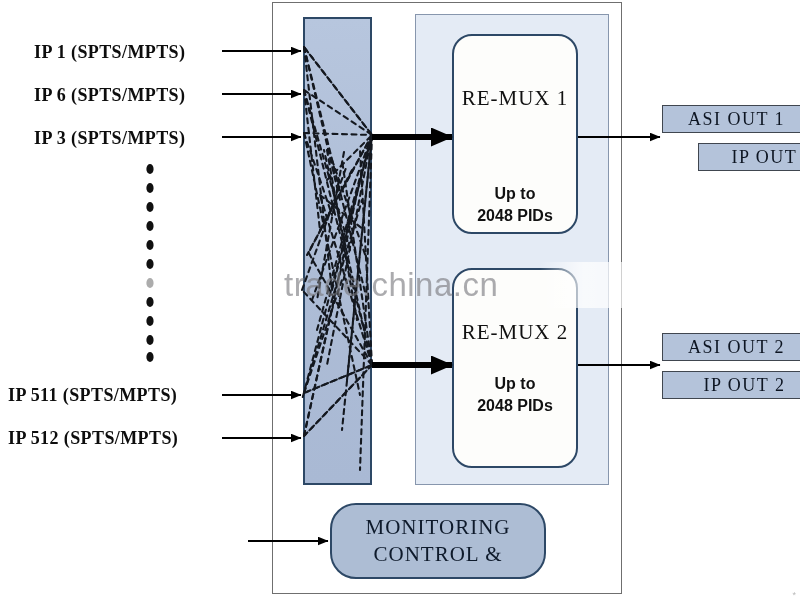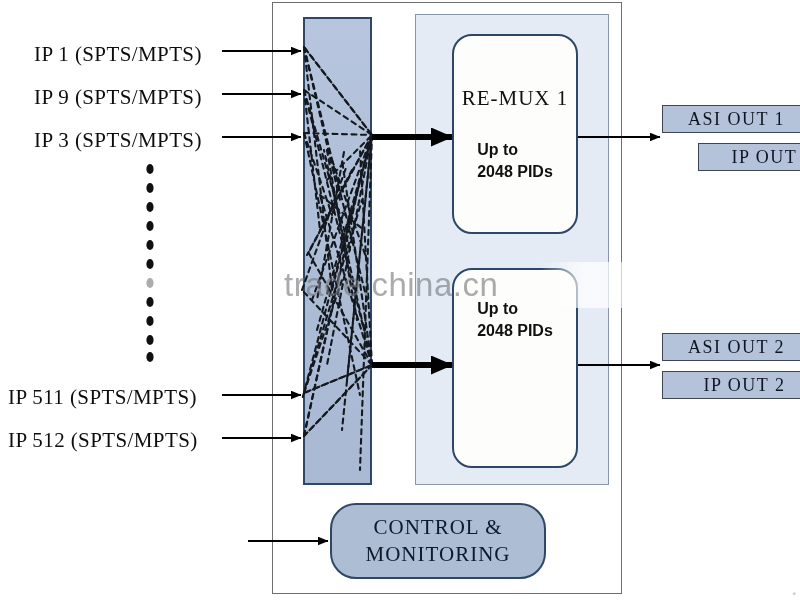--- a/index.html
+++ b/index.html
@@ -67,37 +67,37 @@
     width: 126px;
     background: #fdfdfb;
     border: 2.2px solid #2d4866;
     border-radius: 20px;
     box-sizing: border-box;
     display: flex;
     flex-direction: column;
     align-items: center;
     justify-content: flex-start;
   }
-  .remux.one { left: 452px; top: 34px; height: 200px; }
+  .remux.one { left: 452px; top: 34px; height: 200px; gap: 44px; }
   .remux.two { left: 452px; top: 268px; height: 200px; }
   .remux-title {
     margin-top: 50px;
     font-family: "Liberation Serif", serif;
     font-size: 21px;
     color: #111111;
     letter-spacing: 1px;
     white-space: nowrap;
   }
   .remux-sub {
     margin-top: 28px;
     font-family: "Liberation Sans", sans-serif;
     font-weight: bold;
     font-size: 16px;
     color: #111111;
-    text-align: left;
+    text-align: center;
     line-height: 1.35;
   }
 
   
   .control-box {
     position: absolute;
     left: 330px;
     top: 503px;
     width: 216px;
     height: 76px;
@@ -135,24 +135,25 @@
   }
   .out-asi1 { left: 662px; top: 105px; }
   .out-ip1  { left: 698px; top: 143px; }
   .out-asi2 { left: 662px; top: 333px; }
   .out-ip2  { left: 662px; top: 371px; padding-left: 16px; }
 
   
   .in-label {
     position: absolute;
     font-family: "Liberation Serif", serif;
-    font-size: 21px;
+    font-size: 18px;
     color: #0d0d0d;
     white-space: nowrap;
     letter-spacing: 0.4px;
+    font-weight: bold;
   }
   .lbl-ip1   { left: 34px;  top: 42px;  }
   .lbl-ip2   { left: 34px;  top: 85px;  }
   .lbl-ip3   { left: 34px;  top: 128px; }
   .lbl-ip511 { left: 8px;   top: 385px; }
   .lbl-ip512 { left: 8px;   top: 428px; }
   .lbl-eth   { left: 130px; top: 530px; }
 
   
   .wires {
@@ -265,38 +266,39 @@
 
   <div class="remux one">
     <div class="remux-title">RE-MUX 1</div>
     <div class="remux-sub">
       <span>Up to</span><br>
       <span>2048 PIDs</span>
     </div>
   </div>
 
   <div class="remux two">
+    <div class="remux-title">RE-MUX 2</div>
     <div class="remux-sub">
       <span>Up to</span><br>
       <span>2048 PIDs</span>
     </div>
   </div>
 
   <div class="control-box">
+    <span>MONITORING</span>
     <span>CONTROL &amp;</span>
-    <span>MONITORING</span>
   </div>
 
   <div class="out-box out-asi1">ASI OUT 1</div>
   <div class="out-box out-ip1">IP OUT 1</div>
   <div class="out-box out-asi2">ASI OUT 2</div>
   <div class="out-box out-ip2">IP OUT 2</div>
 
   <div class="in-label lbl-ip1">IP 1  (SPTS/MPTS)</div>
-  <div class="in-label lbl-ip2">IP 9  (SPTS/MPTS)</div>
+  <div class="in-label lbl-ip2">IP 6  (SPTS/MPTS)</div>
   <div class="in-label lbl-ip3">IP 3  (SPTS/MPTS)</div>
   <div class="in-label lbl-ip511">IP 511  (SPTS/MPTS)</div>
   <div class="in-label lbl-ip512">IP 512  (SPTS/MPTS)</div>
 
   <svg class="vdots" viewBox="0 0 12 200">
     <g fill="#101010">
       <ellipse cx="6" cy="6" rx="3.6" ry="5"></ellipse>
       <ellipse cx="6" cy="25" rx="3.6" ry="5"></ellipse>
       <ellipse cx="6" cy="44" rx="3.6" ry="5"></ellipse>
       <ellipse cx="6" cy="63" rx="3.6" ry="5"></ellipse>

